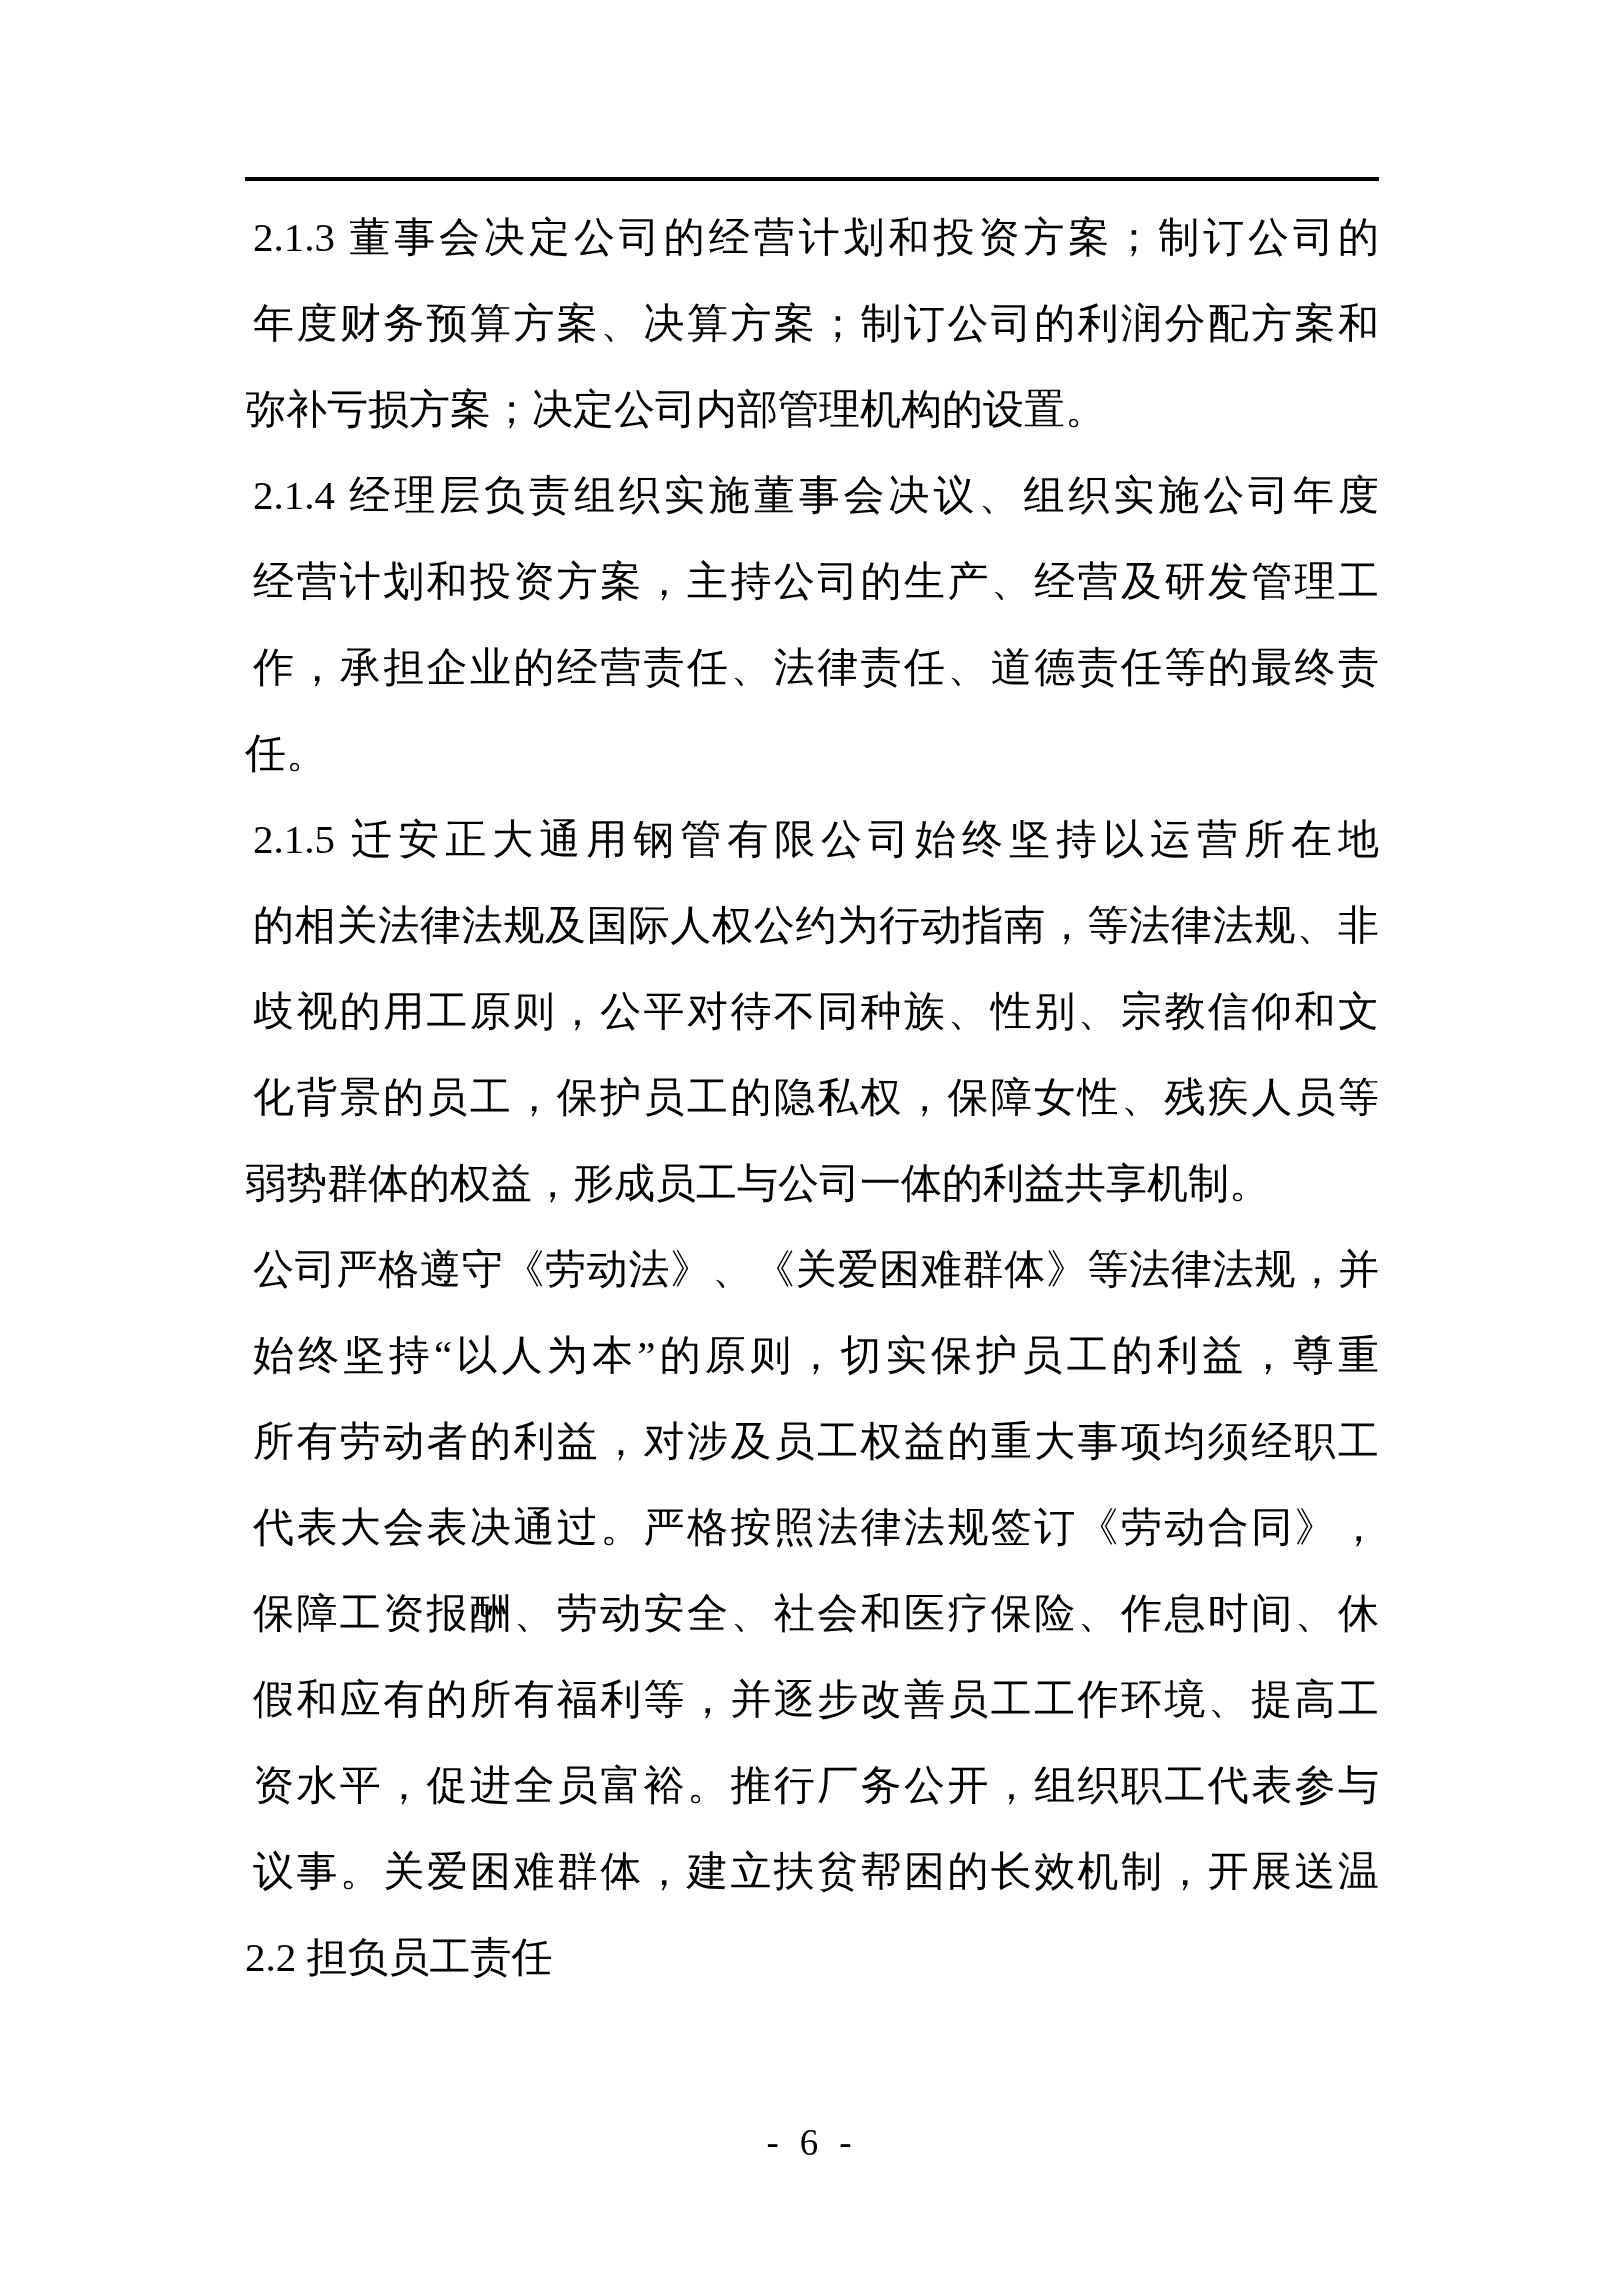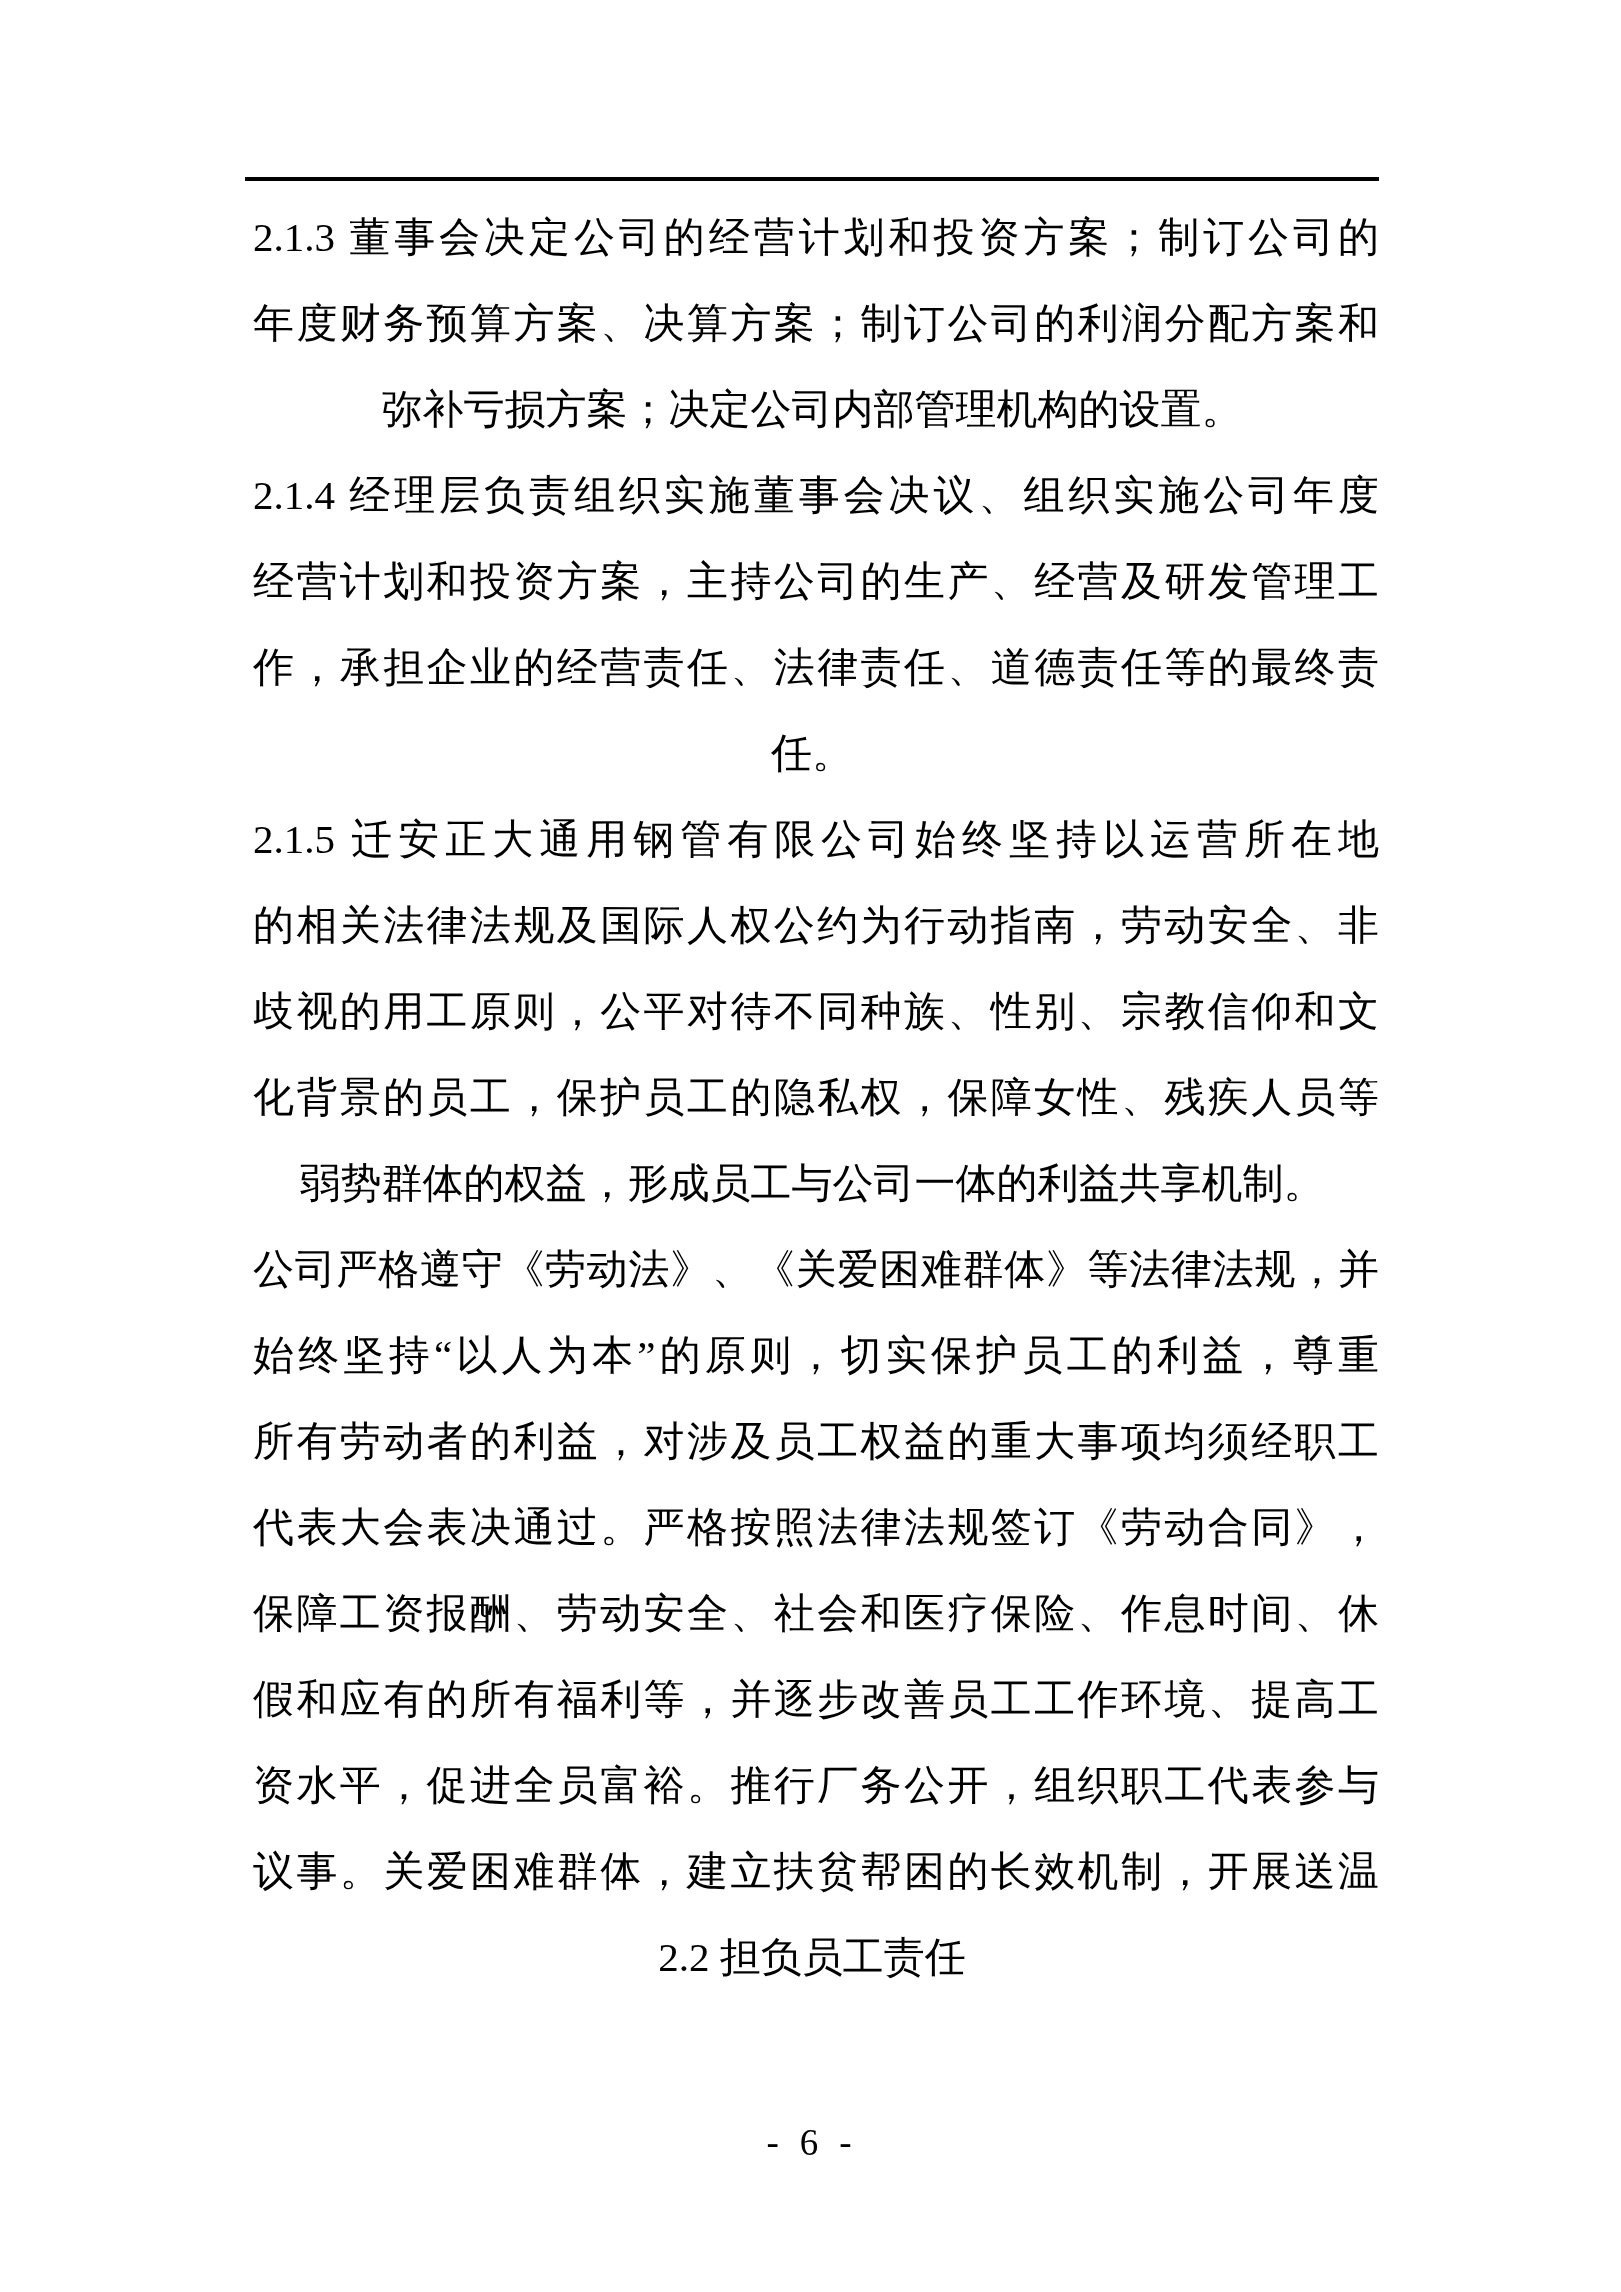--- a/index.html
+++ b/index.html
@@ -30,21 +30,21 @@
     top: 194px;
     width: 1134px;
     font-size: 41px;
     line-height: 86px;
     color: #000000;
     font-weight: 400;
   }
   .line {
     height: 86px;
     white-space: nowrap;
-    text-align: center;
+    text-align: left;
   }
   .line.j {
     white-space: normal;
     text-align: justify;
     text-align-last: justify;
     text-justify: inter-character;
     margin-left: 8px;
   }
   .footer {
     position: absolute;
@@ -67,21 +67,21 @@
 
   <div class="content">
     <div class="line j">2.1.3 董事会决定公司的经营计划和投资方案；制订公司的</div>
     <div class="line j">年度财务预算方案、决算方案；制订公司的利润分配方案和</div>
     <div class="line">弥补亏损方案；决定公司内部管理机构的设置。</div>
     <div class="line j">2.1.4 经理层负责组织实施董事会决议、组织实施公司年度</div>
     <div class="line j">经营计划和投资方案，主持公司的生产、经营及研发管理工</div>
     <div class="line j">作，承担企业的经营责任、法律责任、道德责任等的最终责</div>
     <div class="line">任。</div>
     <div class="line j">2.1.5 迁安正大通用钢管有限公司始终坚持以运营所在地</div>
-    <div class="line j">的相关法律法规及国际人权公约为行动指南，劳动安全、非</div>
+    <div class="line j">的相关法律法规及国际人权公约为行动指南，等法律法规、非</div>
     <div class="line j">歧视的用工原则，公平对待不同种族、性别、宗教信仰和文</div>
     <div class="line j">化背景的员工，保护员工的隐私权，保障女性、残疾人员等</div>
     <div class="line">弱势群体的权益，形成员工与公司一体的利益共享机制。</div>
     <div class="line j">公司严格遵守《劳动法》、《关爱困难群体》等法律法规，并</div>
     <div class="line j">始终坚持“以人为本”的原则，切实保护员工的利益，尊重</div>
     <div class="line j">所有劳动者的利益，对涉及员工权益的重大事项均须经职工</div>
     <div class="line j">代表大会表决通过。严格按照法律法规签订《劳动合同》，</div>
     <div class="line j">保障工资报酬、劳动安全、社会和医疗保险、作息时间、休</div>
     <div class="line j">假和应有的所有福利等，并逐步改善员工工作环境、提高工</div>
     <div class="line j">资水平，促进全员富裕。推行厂务公开，组织职工代表参与</div>

